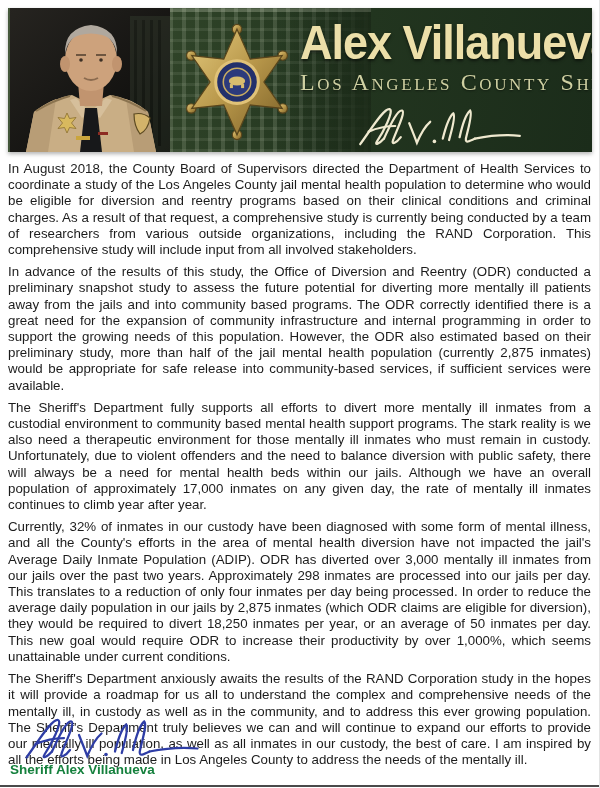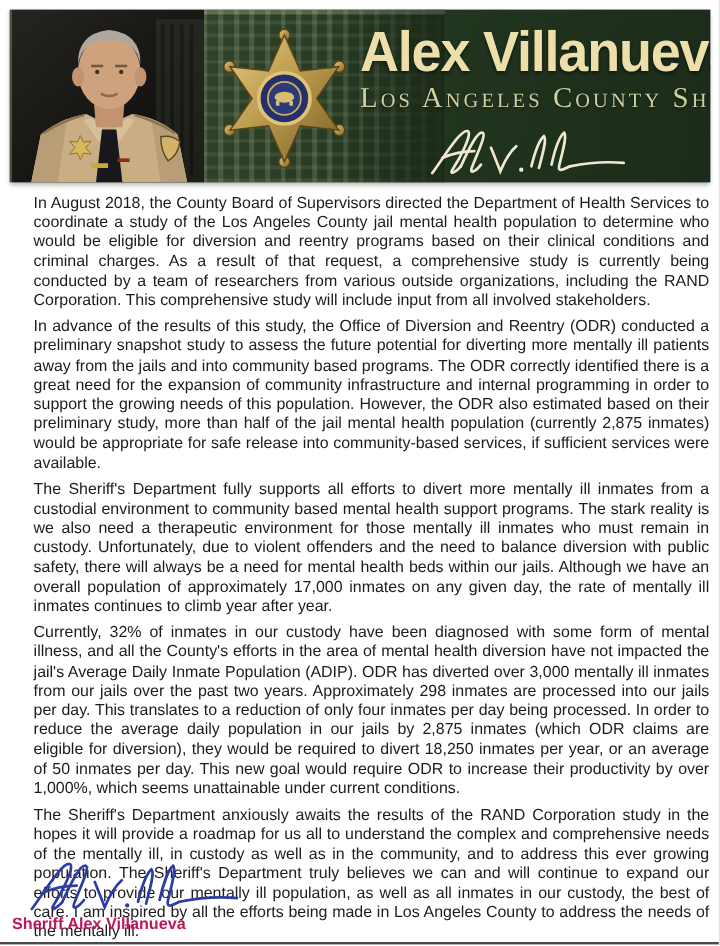--- a/index.html
+++ b/index.html
@@ -64,28 +64,28 @@
   }
   .header-sig { margin-top: 2px; margin-right: 28px; }
   
   .letter-body {
     position: absolute; left: 8px; right: 8px; top: 161px;
     color: #1c1c1c;
     font-size: 13.3px;
     line-height: 16.2px;
     text-align: justify;
   }
-  .letter-body p { margin-bottom: 6px; margin-left: 20px; }
+  .letter-body p { margin-bottom: 6px; }
   
   .footer-sig { position: absolute; left: 6px; top: 708px; }
   .signed-name {
     position: absolute; left: 10px; top: 762px;
     font-weight: bold;
     font-size: 13.5px;
-    color: #be185d;
+    color: #15803d;
   }
   .bottom-rule {
     position: absolute; left: 0; bottom: 1px;
     width: 600px; height: 2px;
     background: #4a4a4a;
   }
 </style>
 </head>
 <body>
 

